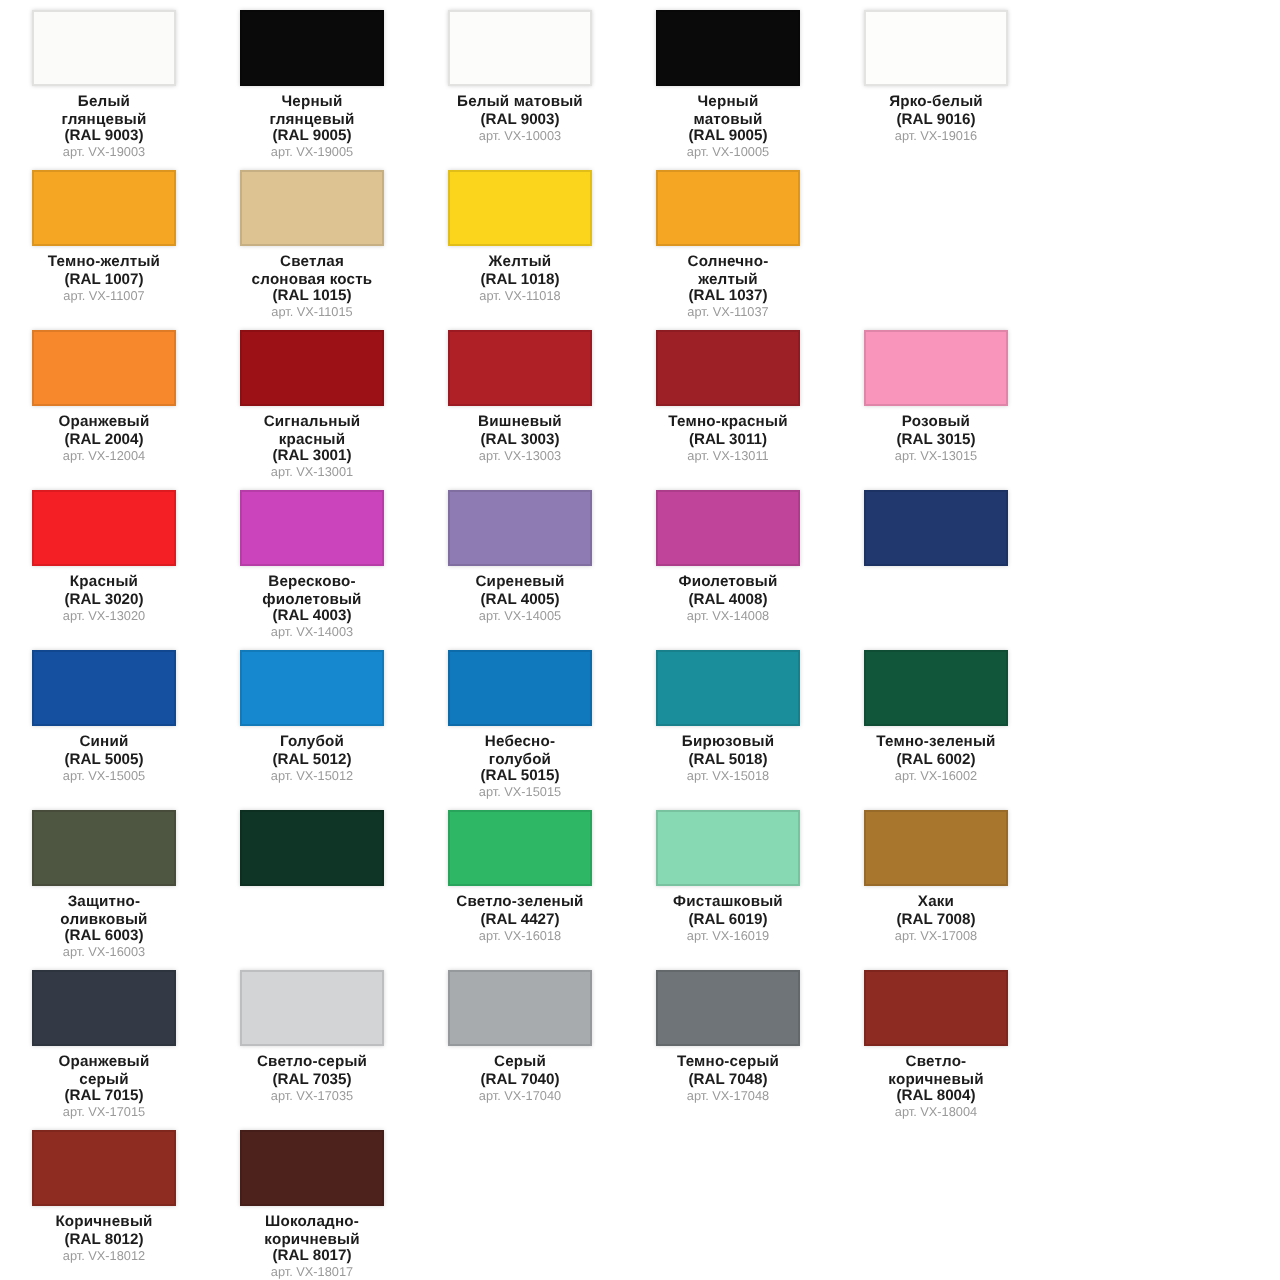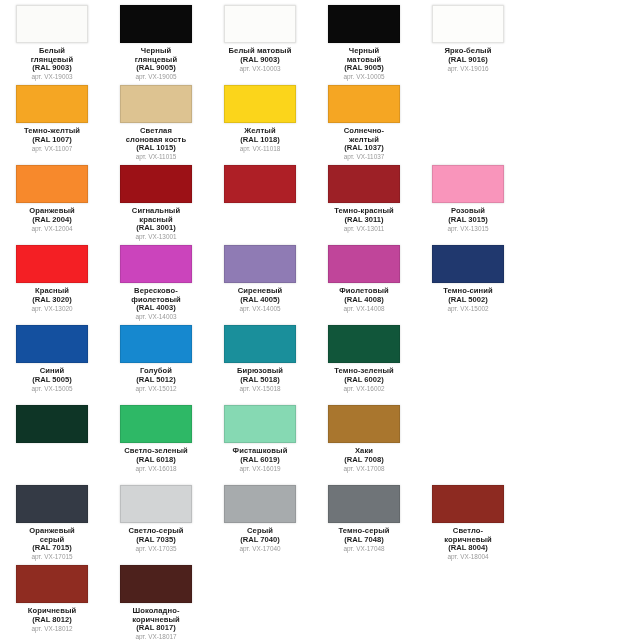--- a/index.html
+++ b/index.html
@@ -203,20 +203,25 @@
             <span class="swatch-name">Сигнальный</span>
             <span class="swatch-name">красный</span>
             <span class="swatch-ral">(RAL 3001)</span>
             <span class="swatch-art">арт. VX-13001</span>
           </div>
         </div>
         <div class="swatch-cell">
           <div class="swatch-chip-wrap">
             <div class="swatch-chip" style="background: rgb(174, 31, 38);"></div>
           </div>
+          <div class="swatch-caption">
+            <span class="swatch-name">Вишневый</span>
+            <span class="swatch-ral">(RAL 3003)</span>
+            <span class="swatch-art">арт. VX-13003</span>
+          </div>
         </div>
         <div class="swatch-cell">
           <div class="swatch-chip-wrap">
             <div class="swatch-chip" style="background: rgb(157, 32, 38);"></div>
           </div>
           <div class="swatch-caption">
             <span class="swatch-name">Темно-красный</span>
             <span class="swatch-ral">(RAL 3011)</span>
             <span class="swatch-art">арт. VX-13011</span>
           </div>
@@ -271,25 +276,20 @@
           <div class="swatch-caption">
             <span class="swatch-name">Фиолетовый</span>
             <span class="swatch-ral">(RAL 4008)</span>
             <span class="swatch-art">арт. VX-14008</span>
           </div>
         </div>
         <div class="swatch-cell">
           <div class="swatch-chip-wrap">
             <div class="swatch-chip" style="background: rgb(32, 56, 110);"></div>
           </div>
-          <div class="swatch-caption">
-            <span class="swatch-name">Темно-синий</span>
-            <span class="swatch-ral">(RAL 5002)</span>
-            <span class="swatch-art">арт. VX-15002</span>
-          </div>
         </div>
       </div>
       <div class="swatch-row">
         <div class="swatch-cell">
           <div class="swatch-chip-wrap">
             <div class="swatch-chip" style="background: rgb(20, 80, 159);"></div>
           </div>
           <div class="swatch-caption">
             <span class="swatch-name">Синий</span>
             <span class="swatch-ral">(RAL 5005)</span>
@@ -301,20 +301,31 @@
             <div class="swatch-chip" style="background: rgb(22, 136, 207);"></div>
           </div>
           <div class="swatch-caption">
             <span class="swatch-name">Голубой</span>
             <span class="swatch-ral">(RAL 5012)</span>
             <span class="swatch-art">арт. VX-15012</span>
           </div>
         </div>
         <div class="swatch-cell">
           <div class="swatch-chip-wrap">
+            <div class="swatch-chip" style="background: rgb(16, 120, 189);"></div>
+          </div>
+          <div class="swatch-caption">
+            <span class="swatch-name">Небесно-</span>
+            <span class="swatch-name">голубой</span>
+            <span class="swatch-ral">(RAL 5015)</span>
+            <span class="swatch-art">арт. VX-15015</span>
+          </div>
+        </div>
+        <div class="swatch-cell">
+          <div class="swatch-chip-wrap">
             <div class="swatch-chip" style="background: rgb(26, 143, 155);"></div>
           </div>
           <div class="swatch-caption">
             <span class="swatch-name">Бирюзовый</span>
             <span class="swatch-ral">(RAL 5018)</span>
             <span class="swatch-art">арт. VX-15018</span>
           </div>
         </div>
         <div class="swatch-cell">
           <div class="swatch-chip-wrap">
@@ -323,30 +334,41 @@
           <div class="swatch-caption">
             <span class="swatch-name">Темно-зеленый</span>
             <span class="swatch-ral">(RAL 6002)</span>
             <span class="swatch-art">арт. VX-16002</span>
           </div>
         </div>
       </div>
       <div class="swatch-row">
         <div class="swatch-cell">
           <div class="swatch-chip-wrap">
+            <div class="swatch-chip" style="background: rgb(78, 85, 64);"></div>
+          </div>
+          <div class="swatch-caption">
+            <span class="swatch-name">Защитно-</span>
+            <span class="swatch-name">оливковый</span>
+            <span class="swatch-ral">(RAL 6003)</span>
+            <span class="swatch-art">арт. VX-16003</span>
+          </div>
+        </div>
+        <div class="swatch-cell">
+          <div class="swatch-chip-wrap">
             <div class="swatch-chip" style="background: rgb(14, 53, 38);"></div>
           </div>
         </div>
         <div class="swatch-cell">
           <div class="swatch-chip-wrap">
             <div class="swatch-chip" style="background: rgb(46, 184, 102);"></div>
           </div>
           <div class="swatch-caption">
             <span class="swatch-name">Светло-зеленый</span>
-            <span class="swatch-ral">(RAL 6018)</span>
+            <span class="swatch-ral">(RAL 4427)</span>
             <span class="swatch-art">арт. VX-16018</span>
           </div>
         </div>
         <div class="swatch-cell">
           <div class="swatch-chip-wrap">
             <div class="swatch-chip" style="background: rgb(134, 217, 179);"></div>
           </div>
           <div class="swatch-caption">
             <span class="swatch-name">Фисташковый</span>
             <span class="swatch-ral">(RAL 6019)</span>

